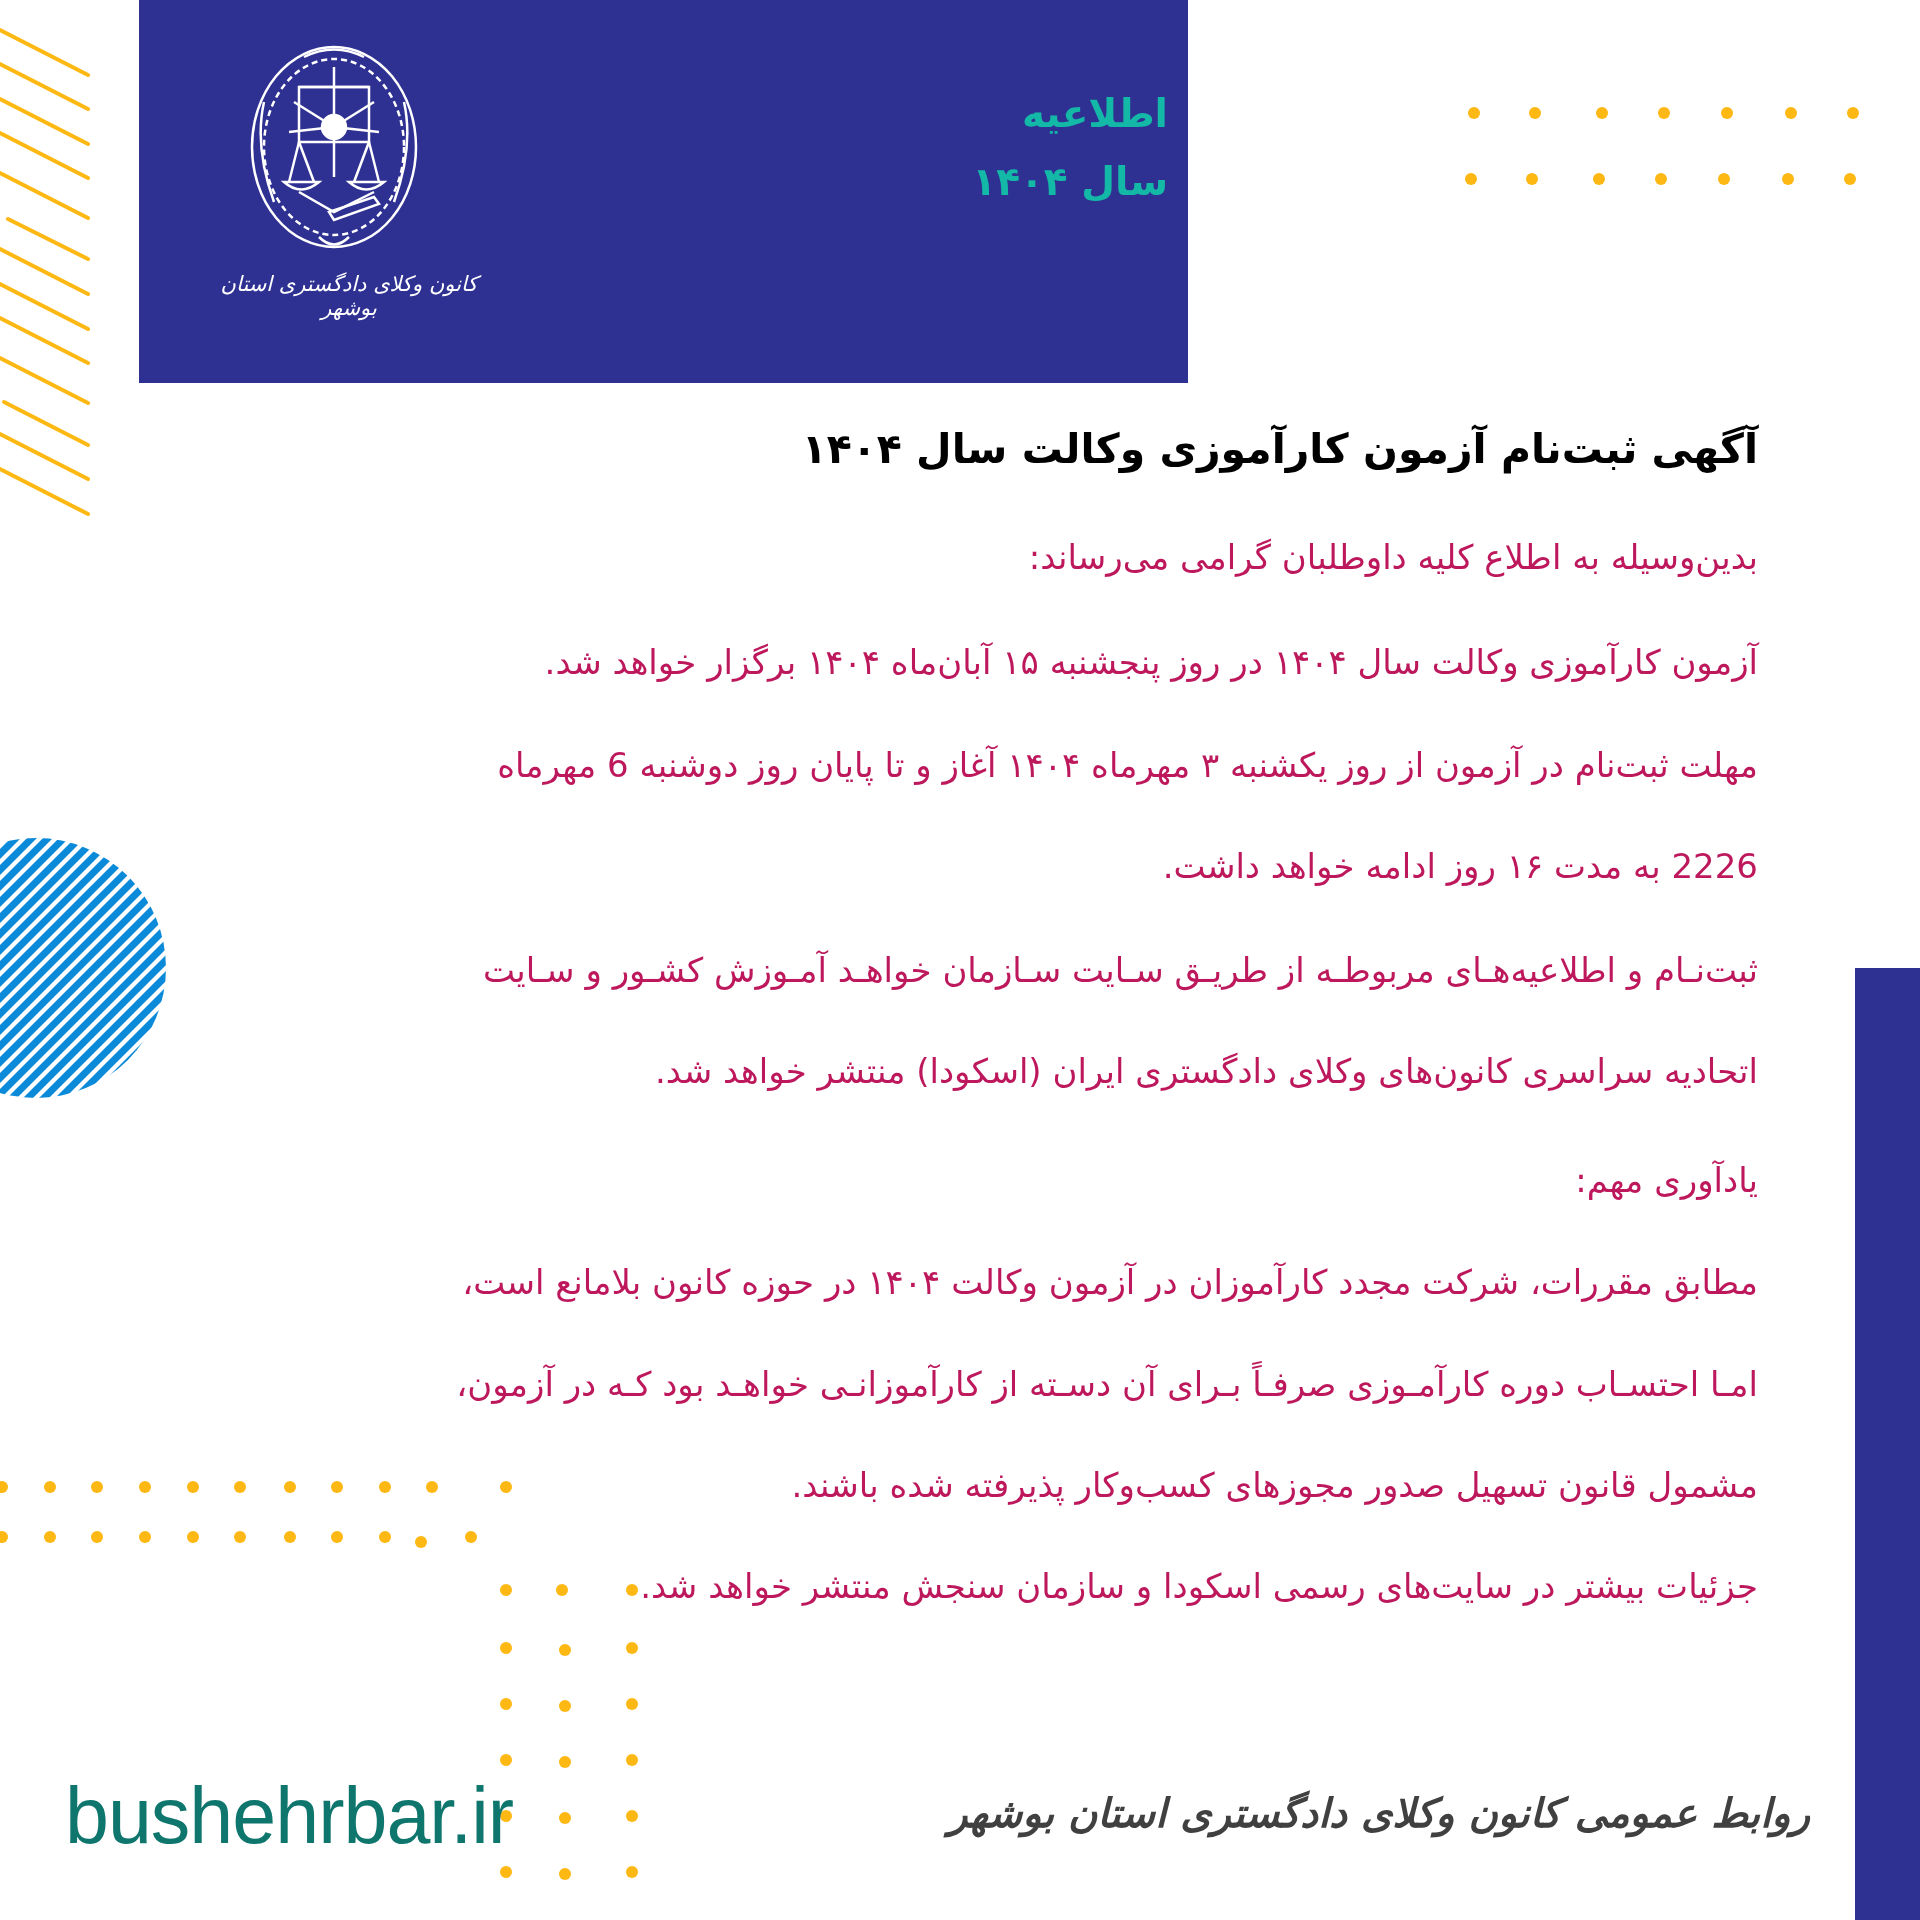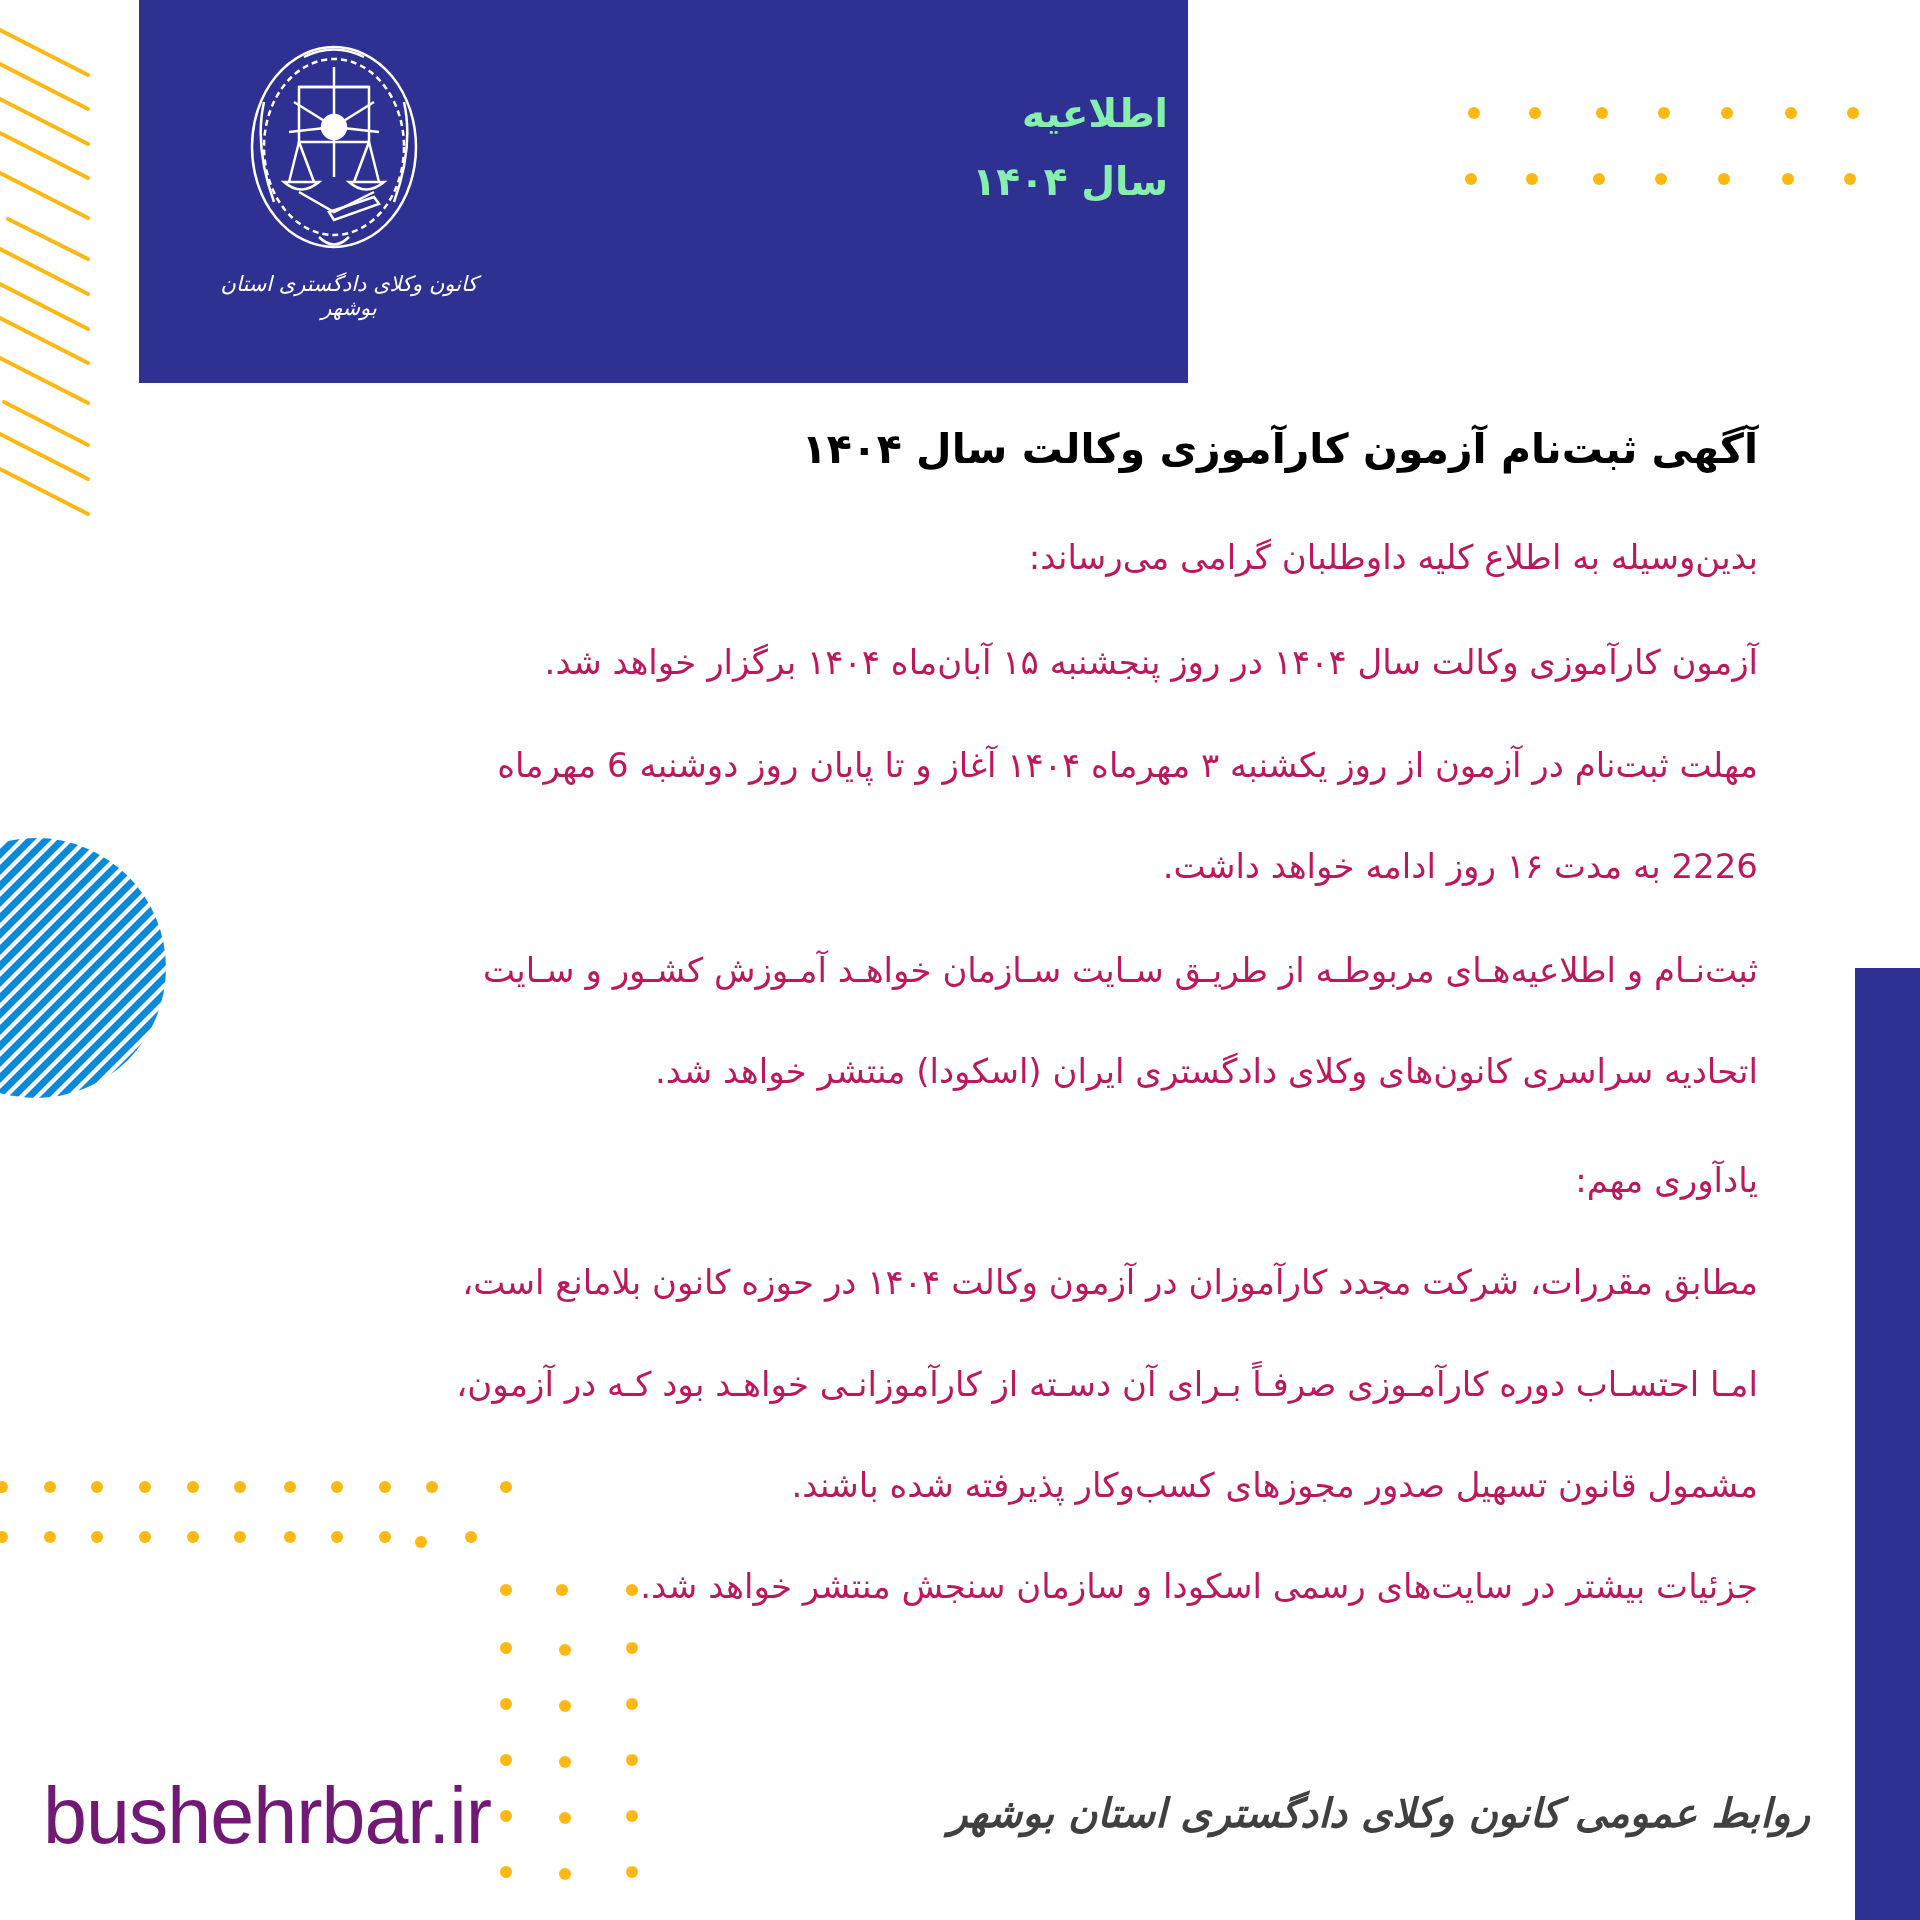--- a/index.html
+++ b/index.html
@@ -8,40 +8,40 @@
     background:#ffffff;
     font-family:"DejaVu Sans", sans-serif;
   }
   .abs { position:absolute; }
   .header-box {
     left:139px; top:0; width:1049px; height:383px;
     background:#2e3192;
   }
   .header-text {
     position:absolute; right:20px; top:80px; width:700px;
-    direction:rtl; text-align:right; color:#86efac;
+    direction:rtl; text-align:right; color:#14b8a6;
     font-family:"DejaVu Sans", sans-serif; font-weight:bold;
     font-size:39px; line-height:68px;
   }
   .logo-wrap { position:absolute; left:90px; top:32px; width:300px; height:300px; }
   .logo-caption {
     position:absolute; left:70px; top:285px; width:300px;
     direction:rtl; text-align:center; color:#fff;
     font-family:"DejaVu Serif", serif; font-style:italic; font-size:21px;
   }
   .right-bar { left:1855px; top:968px; width:65px; height:952px; background:#2e3192; }
   .content {
     left:150px; width:1608px; direction:rtl; text-align:right; color:#111;
     font-family:"DejaVu Sans", sans-serif;
   }
   .title { top:425px; font-size:41px; font-weight:bold; color:#000; }
   .para { font-size:34px; color:#be185d; white-space:nowrap; }
   .footer-url {
-    left:43px; top:1770px; font-family:"Liberation Sans", sans-serif;
-    font-size:79px; color:#701a75; letter-spacing:-1px;
+    left:65px; top:1770px; font-family:"Liberation Sans", sans-serif;
+    font-size:79px; color:#0f766e; letter-spacing:-1px;
   }
   .footer-org {
     left:820px; top:1790px; width:990px; direction:rtl; text-align:right;
     font-family:"DejaVu Sans", sans-serif; font-weight:bold; font-style:italic;
     font-size:40px; color:#404040;
   }
   .dot { position:absolute; width:12px; height:12px; border-radius:50%; background:#fdb813; }
 </style>
 </head>
 <body>

